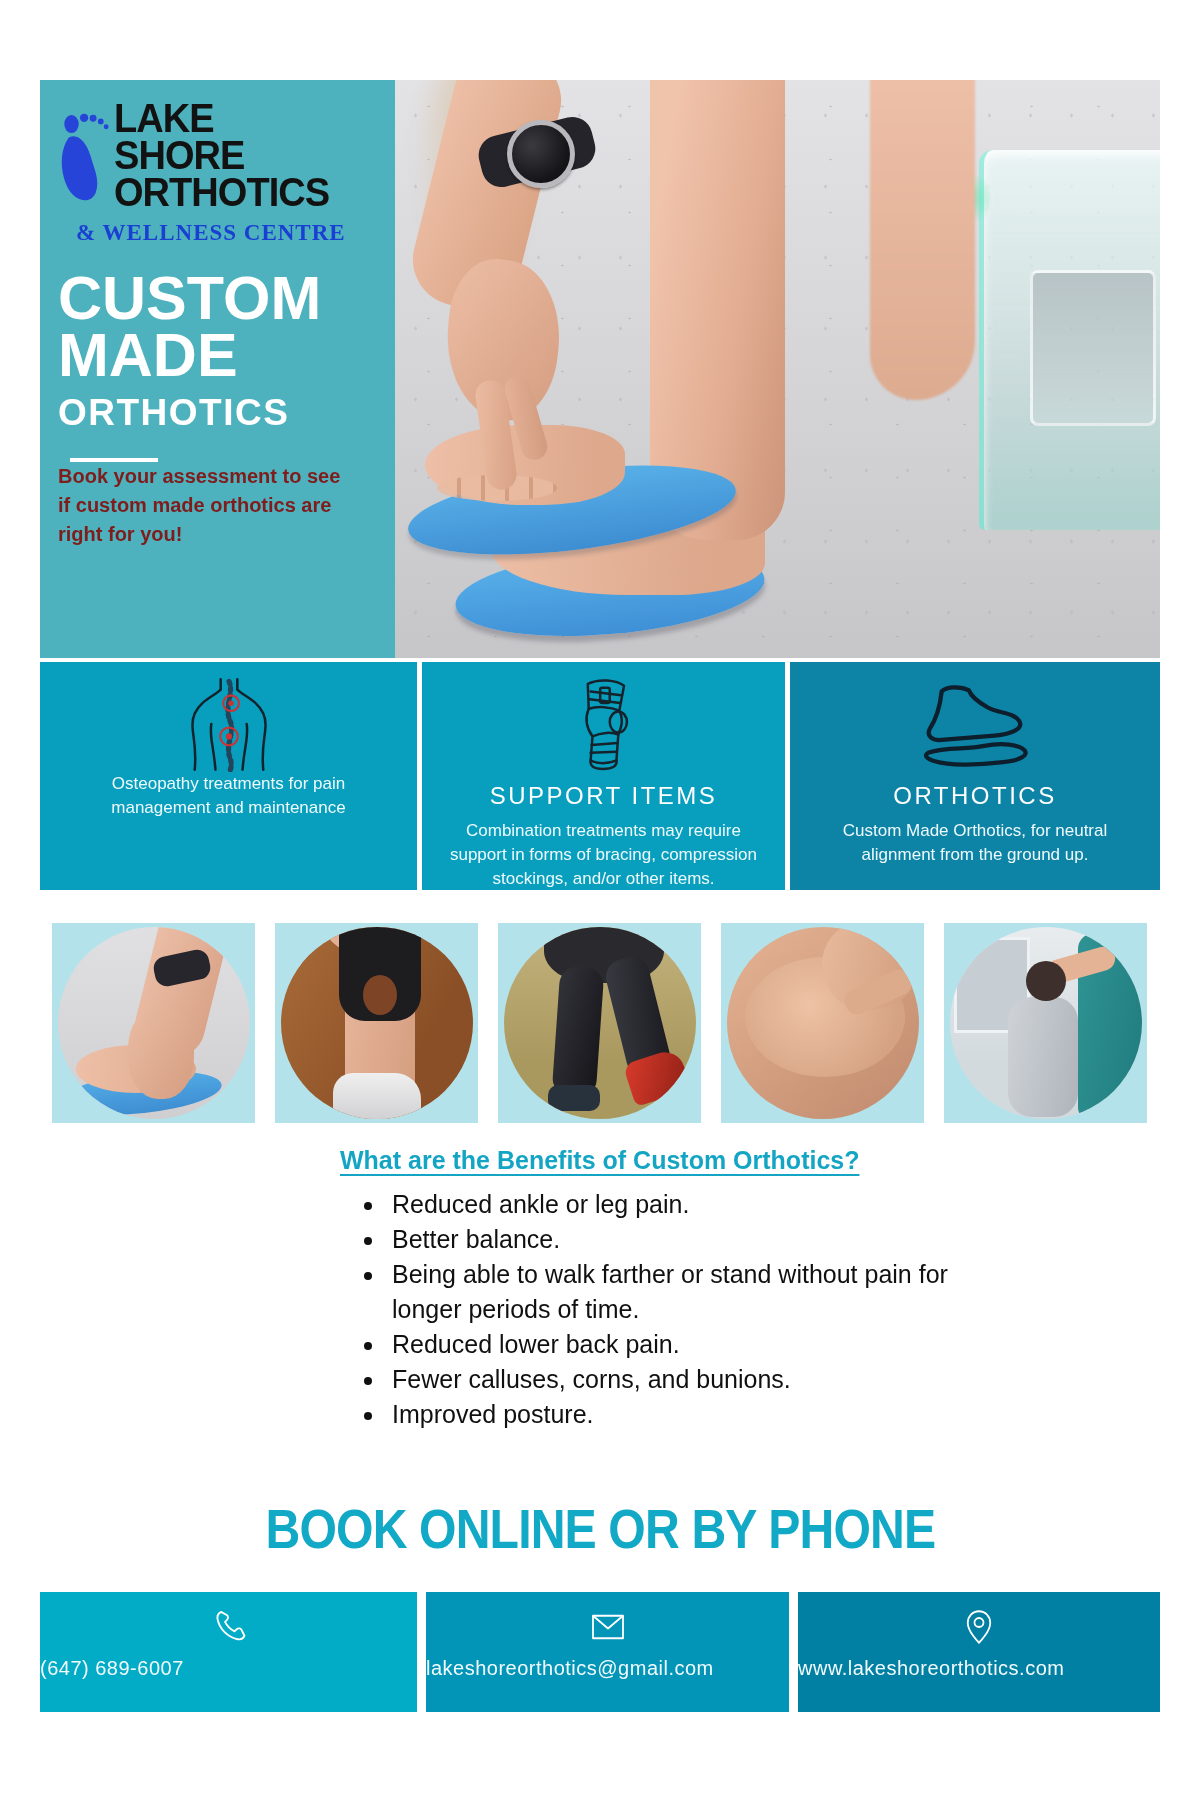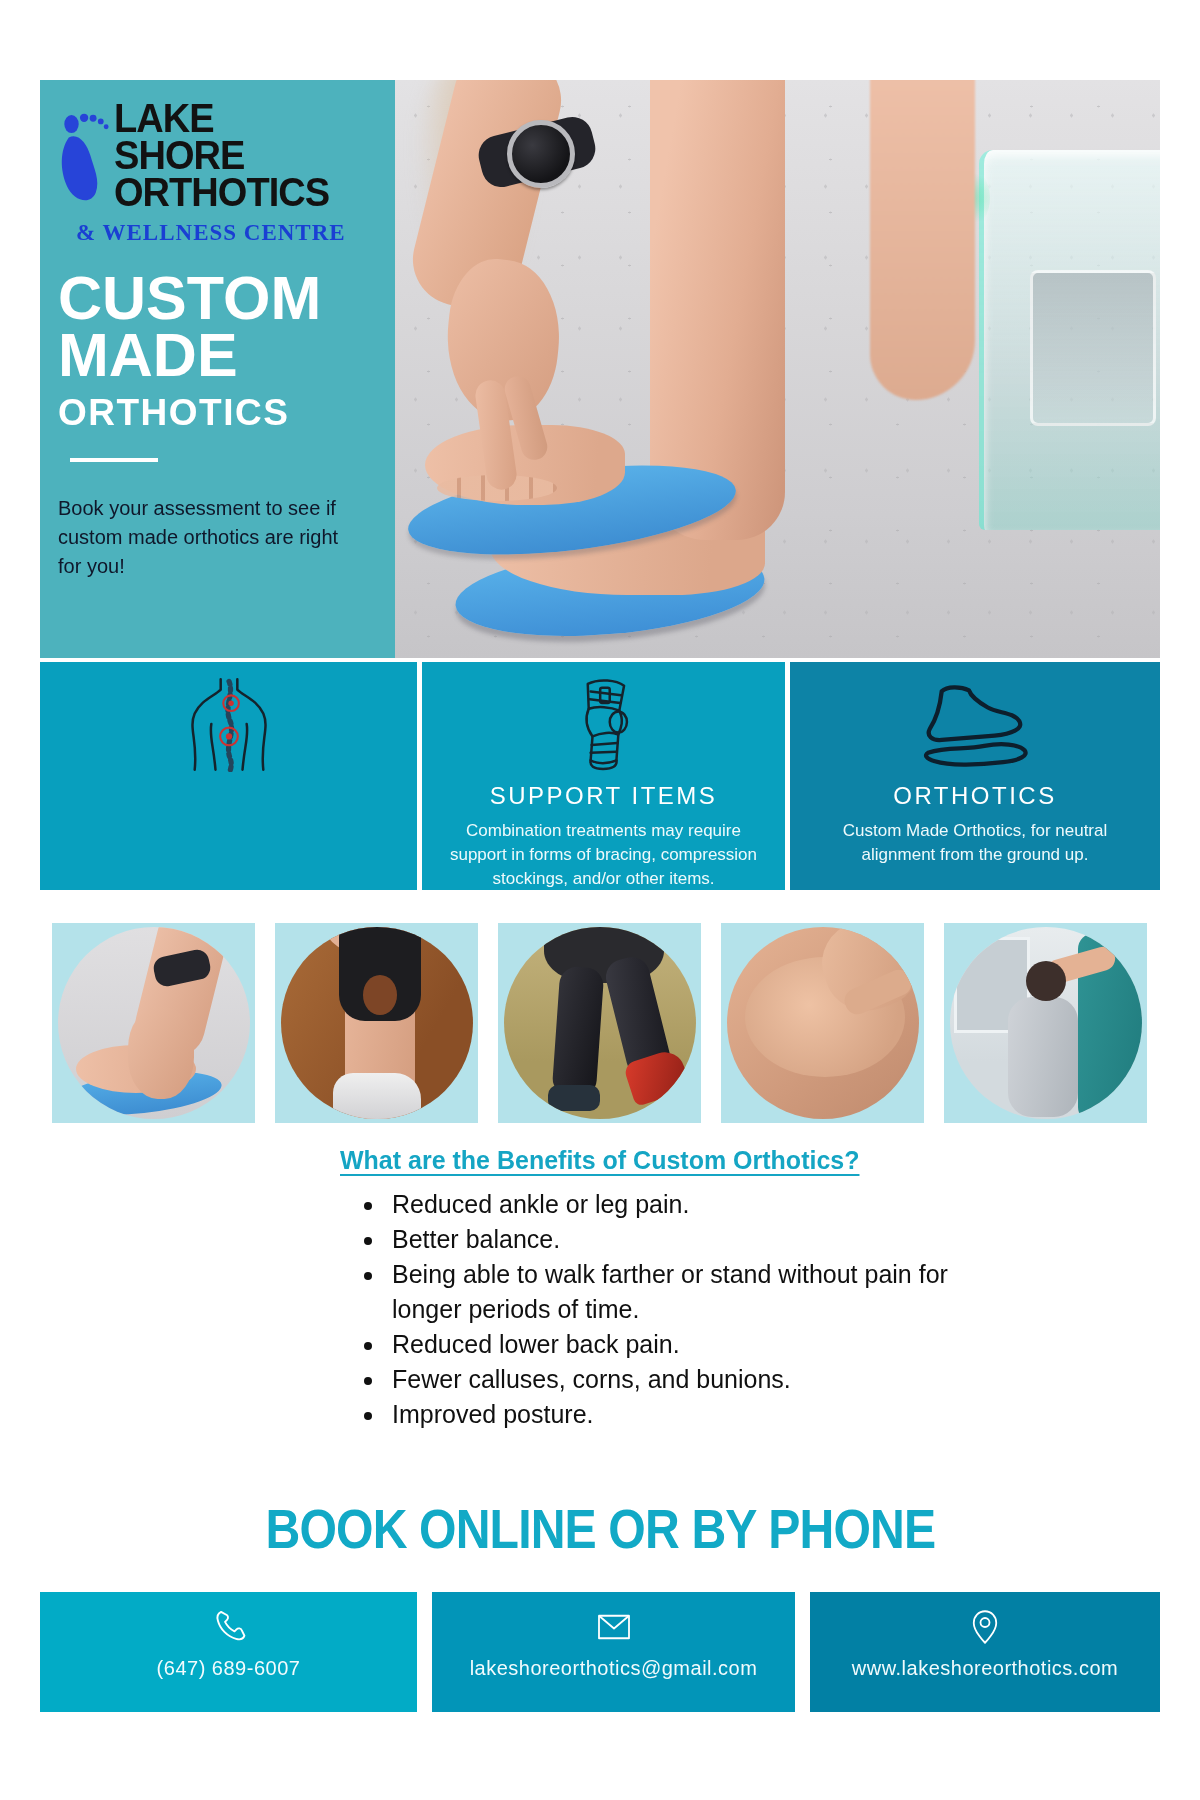--- a/index.html
+++ b/index.html
@@ -13,21 +13,21 @@
   .logo-row{display:flex;align-items:flex-start;}
   .foot-logo{width:54px;height:110px;margin-top:6px;flex:none;}
   .brand-name{font-weight:800;font-size:40px;line-height:37px;color:#121212;
               letter-spacing:-1px;transform:scaleX(.95);transform-origin:left top;margin-left:2px;}
   .brand-name span{display:block;}
   .tagline{font-family:"Liberation Serif",serif;font-weight:700;font-size:23px;
            color:#1a3fd3;letter-spacing:1px;margin:4px 0 0 18px;}
   .custom-line{font-size:61px;font-weight:800;line-height:57px;margin-top:24px;letter-spacing:0;}
   .ortho-line{font-size:37px;font-weight:600;letter-spacing:1.5px;margin-top:8px;}
   .rule{width:88px;height:4px;background:#ffffff;margin:24px 0 0 12px;}
-  .hero-desc{font-size:20px;line-height:29px;margin-top:32px;color:#0f172a;width:300px;}
+  .hero-desc{font-size:20px;line-height:29px;color:#7f1d1d;width:300px;font-weight:bold;}
 
   
   .hero-photo{position:relative;flex:1;overflow:hidden;
     background:linear-gradient(180deg,#e3e2e4 0%,#d8d7d9 40%,#cecdd0 75%,#c6c5c8 100%);}
   .hero-photo .speckles{position:absolute;inset:0;
     background-image:radial-gradient(#a9a8ab 1px,rgba(0,0,0,0) 1.4px),
                      radial-gradient(#b5b4b7 1px,rgba(0,0,0,0) 1.3px);
     background-size:67px 53px,41px 71px;opacity:.5;}
   .hp{position:absolute;}
   .blur-blob{left:20px;top:-20px;width:120px;height:260px;border-radius:40%;
@@ -126,22 +126,22 @@
                   text-underline-offset:5px;margin:0 0 12px 2px;}
   .benefits ul{margin:4px;padding-left:44px;font-size:25px;line-height:35px;}
   .benefits li{padding-left:6px;}
 
   
   .cta{position:absolute;left:0;top:1496px;width:1200px;text-align:center;}
   .cta span{display:inline-block;font-size:56px;font-weight:800;color:#12a9c6;
             letter-spacing:-1px;transform:scaleX(.86);transform-origin:center;}
 
   
-  .footer{position:absolute;left:40px;top:1592px;width:1120px;height:120px;display:flex;gap:15px;
-          color:#fff;text-align:center;}
+  .footer{position:absolute;left:40px;top:1592px;width:1120px;height:120px;display:flex;gap:9px;
+          color:#fff;text-align:left;}
   .fcol{box-sizing:border-box;padding-top:13px;}
   .f1{width:377px;background:#02abc6;}
   .f2{width:363px;background:#0295b8;}
   .f3{flex:1;background:#0280a4;}
   .ficon{height:44px;display:flex;align-items:center;justify-content:center;}
   .ftext{font-size:20px;margin-top:8px;color:#f2fbfd;letter-spacing:.5px;}
 
   svg{display:block;}
 </style>
 </head>
@@ -214,20 +214,21 @@
           <path d="M83 90 C80 62 89 50 83 36 C77 23 64 19 58 13 L58 3"></path>
           <path d="M37 90 C35 66 31 58 33 46"></path>
           <path d="M63 90 C65 66 69 58 67 46"></path>
           <path d="M50 5 C55 17 45 29 51 43 C56 55 46 65 51 79 C53 84 52 88 51 91" stroke="#23455c" stroke-dasharray="3 3.4" stroke-width="5"></path>
           <circle cx="52" cy="26" r="7.5" stroke="#cc3333" stroke-width="2"></circle>
           <circle cx="52" cy="26" r="2.6" fill="#cc3333" stroke="none"></circle>
           <circle cx="50" cy="58" r="8.5" stroke="#cc3333" stroke-width="2"></circle>
           <circle cx="50" cy="58" r="3" fill="#cc3333" stroke="none"></circle>
         </svg>
       </div>
+      <p class="svc-text">Osteopathy treatments for pain management and maintenance</p>
     </div>
 
     <div class="svc svc-2">
       <div class="svc-icon">
         <svg viewBox="0 0 90 100" width="86" height="96" fill="none" stroke="#15232c" stroke-width="2.6" stroke-linejoin="round" stroke-linecap="round">
           <path d="M28 8 C40 2 58 4 66 10 L61 36 C52 32 38 31 29 34 Z"></path>
           <path d="M31 16 L63 20 M30 24 L62 28"></path>
           <rect x="41" y="12" width="10" height="16" rx="2"></rect>
           <path d="M29 34 C24 46 28 56 33 63 M61 36 C66 46 63 54 60 61"></path>
           <ellipse cx="60" cy="48" rx="9" ry="11"></ellipse>

